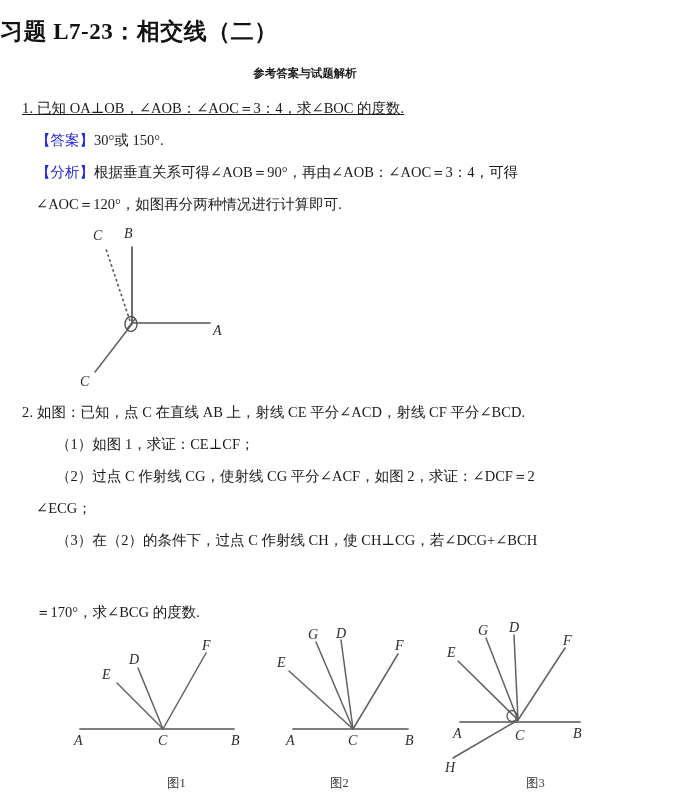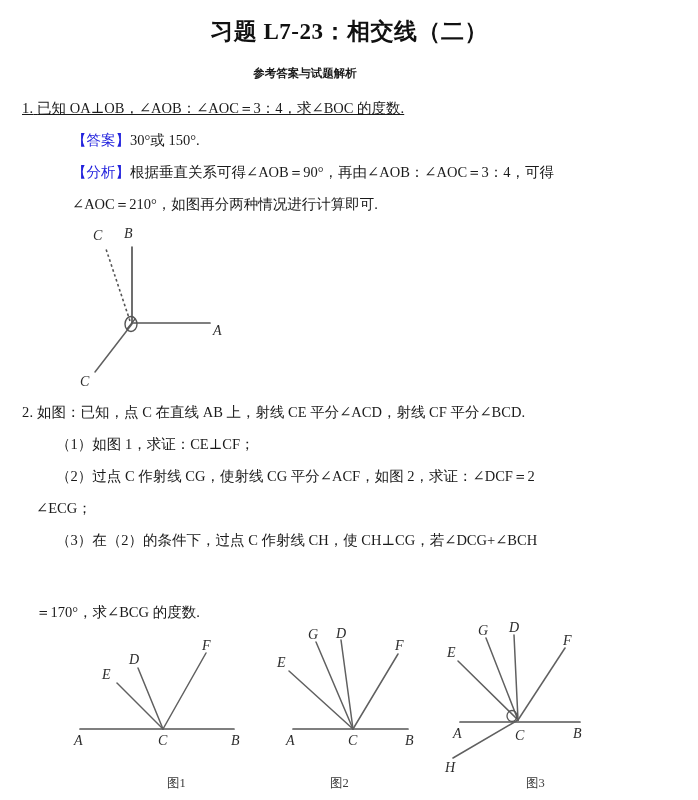--- a/index.html
+++ b/index.html
@@ -18,21 +18,20 @@
   .page {
     position: relative;
     width: 698px;
     height: 800px;
   }
   .title {
     position: absolute;
     top: 16px;
     left: 0;
     width: 698px;
-    text-align: center;
     font-size: 23px;
     font-weight: bold;
     letter-spacing: 0.5px;
     color: #111;
   }
   .subtitle {
     position: absolute;
     top: 66px;
     left: 0;
     width: 610px;
@@ -47,21 +46,21 @@
     line-height: 20px;
     white-space: nowrap;
     color: #1a1a1a;
   }
   .num {
     letter-spacing: 0.3px;
   }
   .blue {
     color: #2222dd;
   }
-  .indent1 { left: 36px; margin-left: 36px; }
+  .indent1 { left: 36px; }
   .indent2 { left: 56px; }
   .indent3 { left: 56px; }
 
   svg { position: absolute; overflow: visible; }
   .stroke {
     stroke: #555555;
     stroke-width: 1.7;
     fill: none;
     stroke-linecap: round;
   }
@@ -104,21 +103,21 @@
   </div>
 
   <div class="qline indent1" style="top:130px;">
     <span class="blue">【答案】</span><span>30°或 150°.</span>
   </div>
 
   <div class="qline indent1" style="top:162px;">
     <span class="blue">【分析】</span><span>根据垂直关系可得∠AOB＝90°，再由∠AOB：∠AOC＝3：4，可得</span>
   </div>
 
-  <div class="qline indent1" style="top:194px;">∠AOC＝210°，如图再分两种情况进行计算即可.</div>
+  <div class="qline indent1" style="top:194px;">∠AOC＝120°，如图再分两种情况进行计算即可.</div>
 
   <svg width="220" height="175" style="left:50px; top:225px;" viewBox="0 0 220 175">
 
     <line class="stroke" x1="82" y1="98" x2="82" y2="22"></line>
 
     <line class="stroke" x1="82" y1="98" x2="160" y2="98"></line>
 
     <line class="dashed" x1="80" y1="96" x2="56" y2="24"></line>
 
     <line class="stroke-thin" x1="82" y1="99" x2="45" y2="147"></line>

